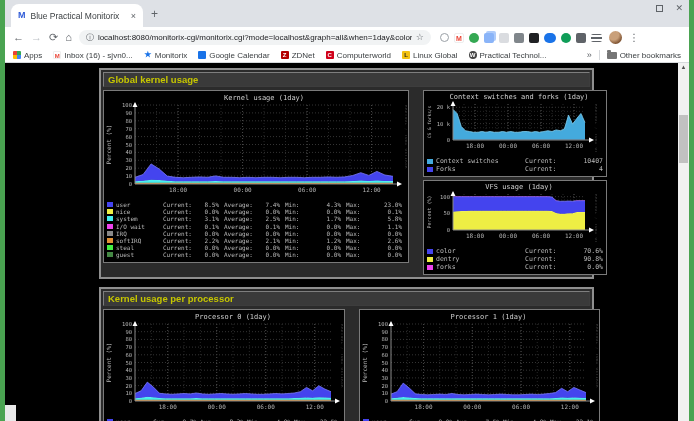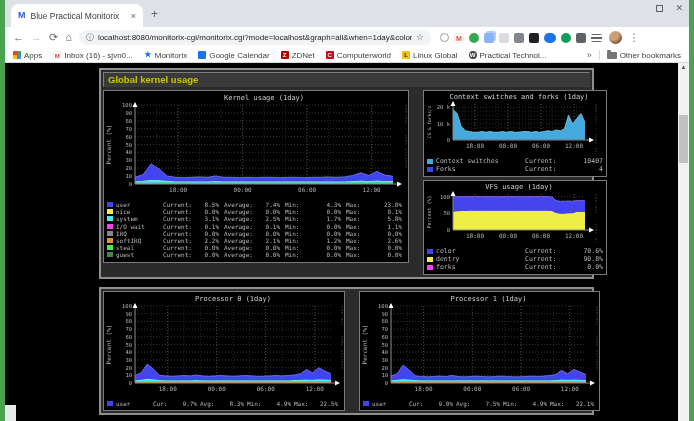--- a/index.html
+++ b/index.html
@@ -545,20 +545,21 @@
                         <span>0.0%</span>
                       </span>
                     </div>
                   </div>
               </div>
             </div>
           </div>
         </div>
 
         <div class="section">
+          <div class="sec-head">Kernel usage per processor</div>
           <div class="sec-body">
             <div class="panel p-proc">
               <svg width="238" height="102" viewBox="0 0 238 102">
                   <line x1="46.33333333333333" y1="13" x2="46.33333333333333" y2="90" stroke="#262626" stroke-dasharray="1,2"></line>
                   <line x1="62.666666666666664" y1="13" x2="62.666666666666664" y2="90" stroke="#262626" stroke-dasharray="1,2"></line>
                   <line x1="79" y1="13" x2="79" y2="90" stroke="#262626" stroke-dasharray="1,2"></line>
                   <line x1="95.33333333333333" y1="13" x2="95.33333333333333" y2="90" stroke="#262626" stroke-dasharray="1,2"></line>
                   <line x1="111.66666666666667" y1="13" x2="111.66666666666667" y2="90" stroke="#262626" stroke-dasharray="1,2"></line>
                   <line x1="128" y1="13" x2="128" y2="90" stroke="#262626" stroke-dasharray="1,2"></line>
                   <line x1="144.33333333333334" y1="13" x2="144.33333333333334" y2="90" stroke="#262626" stroke-dasharray="1,2"></line>

